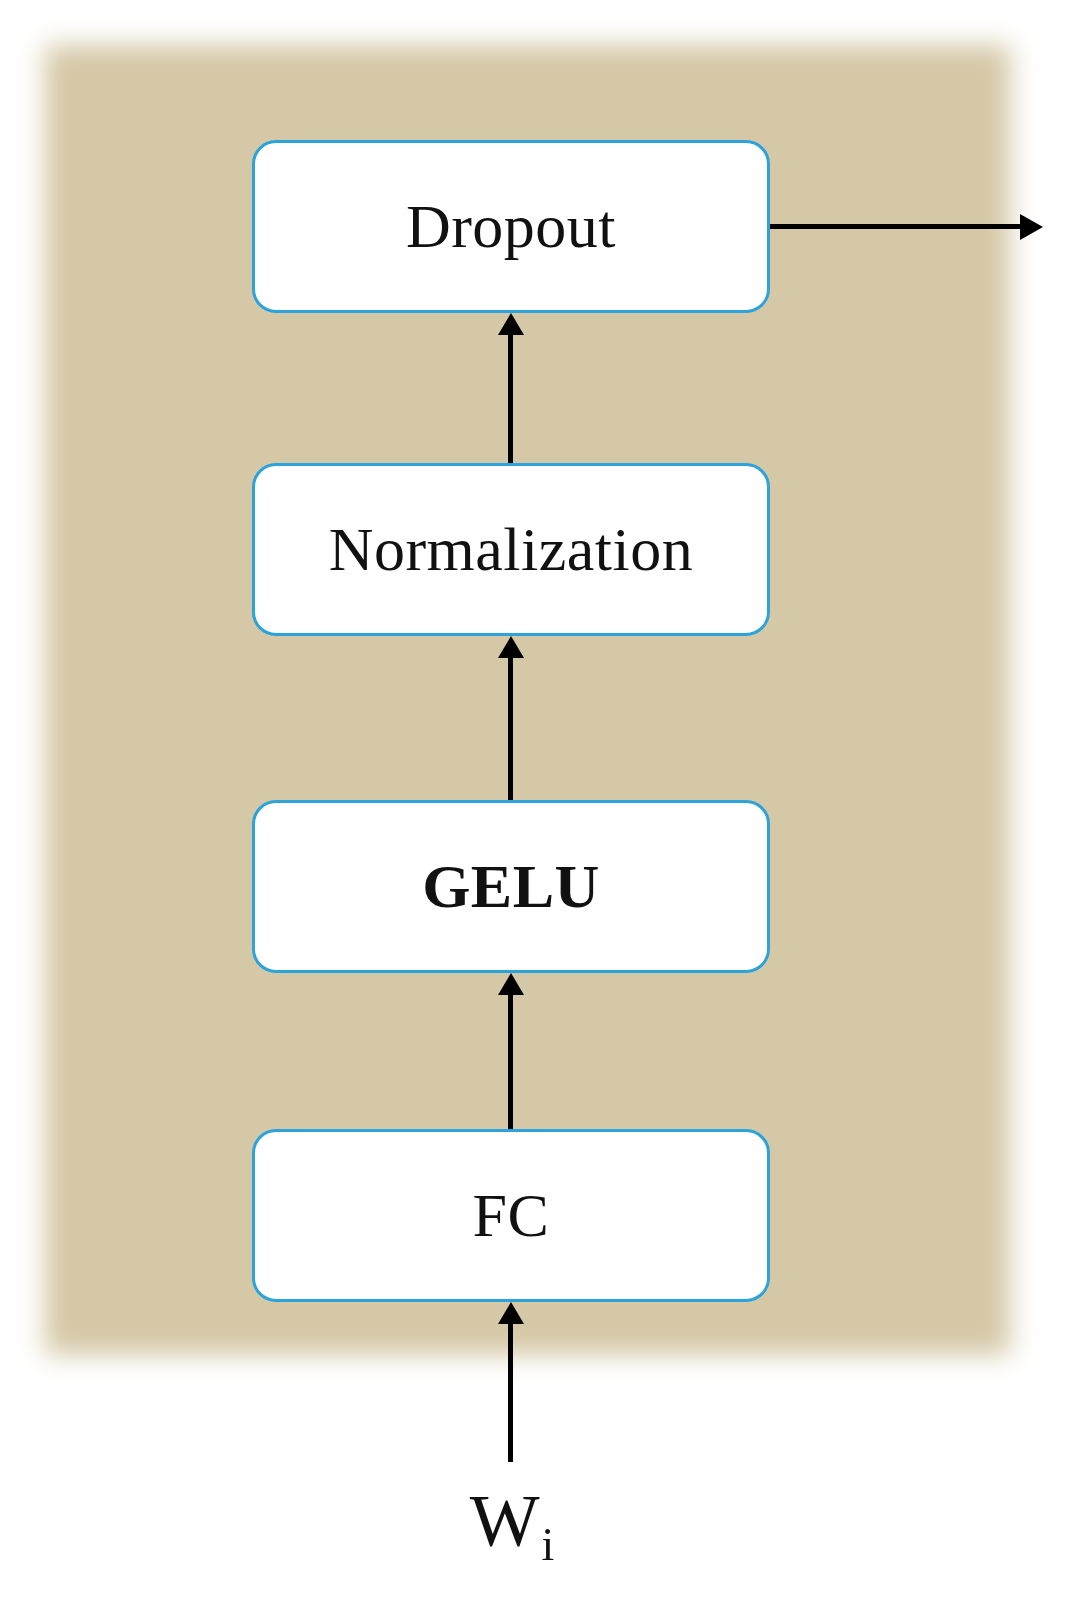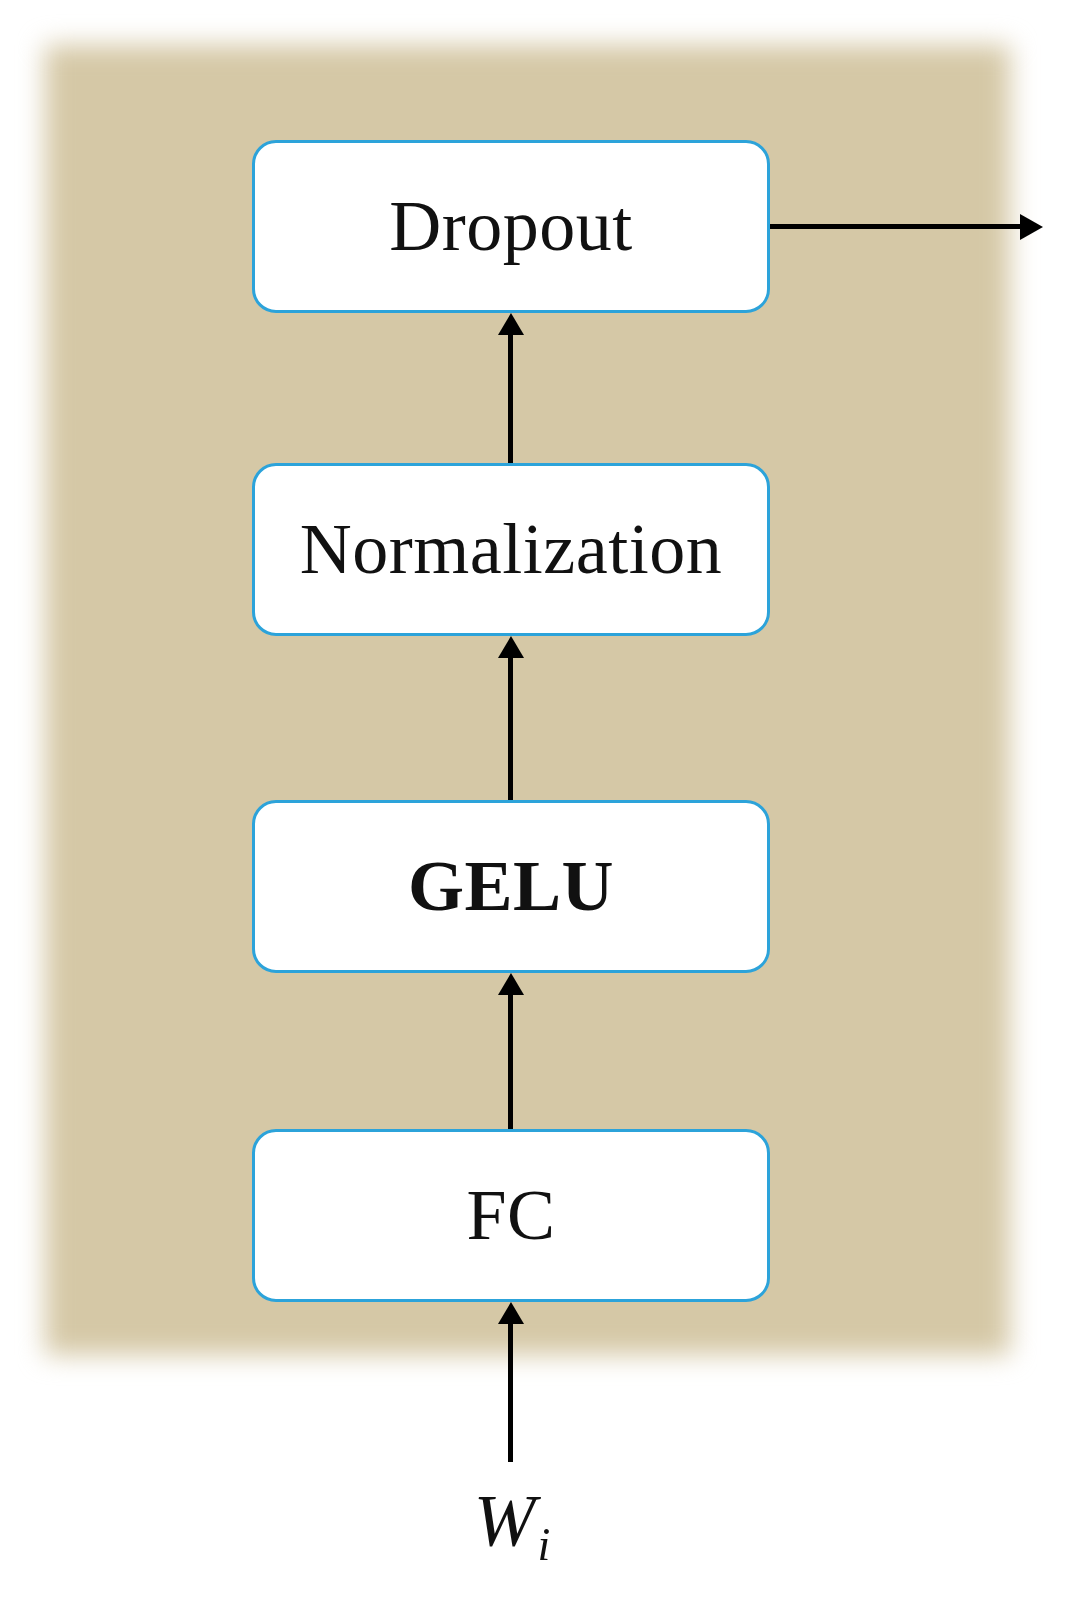--- a/index.html
+++ b/index.html
@@ -27,21 +27,21 @@
     left: 252px;
     width: 518px;
     height: 173px;
     box-sizing: border-box;
     background: #ffffff;
     border: 3px solid #2CA3DA;
     border-radius: 24px;
     display: flex;
     align-items: center;
     justify-content: center;
-    font-size: 72px;
+    font-size: 62px;
     color: #111111;
     letter-spacing: 0.5px;
   }
   #box-dropout       { top: 140px;  }
   #box-normalization { top: 463px;  }
   #box-gelu          { top: 800px; font-weight: bold;  }
   #box-fc            { top: 1129px; }
 
   
   .varrow {
@@ -97,21 +97,20 @@
   }
 
   
   .input-label {
     position: absolute;
     left: 252px;
     top: 1484px;
     width: 518px;
     text-align: center;
     color: #111111;
-    font-style: italic;
     font-size: 74px;
     line-height: 1;
   }
   .input-label .sub {
     font-size: 46px;
     position: relative;
     top: 14px;
     left: 2px;
   }
 </style>

